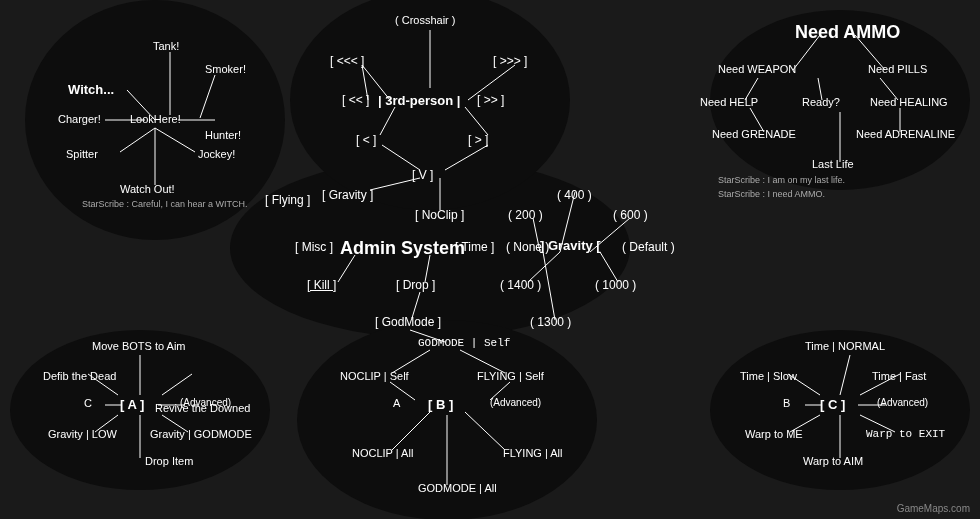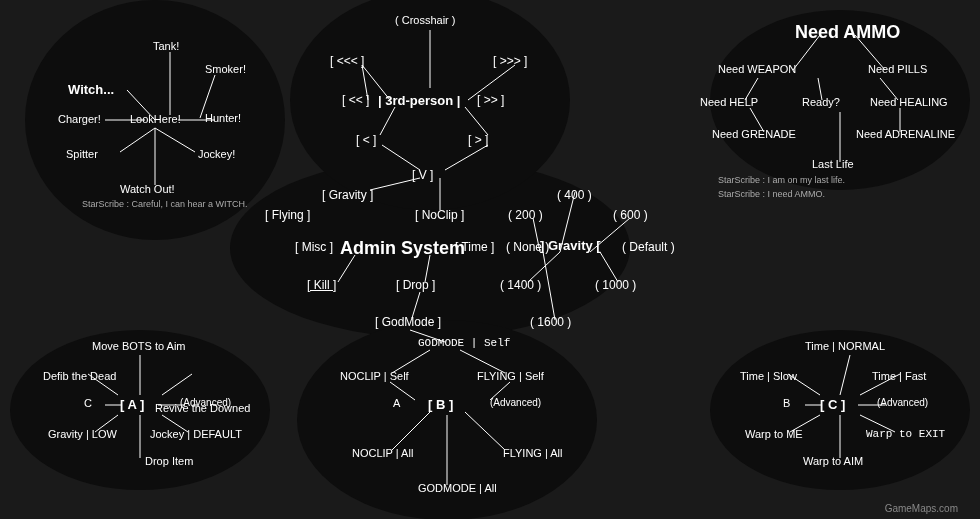--- a/index.html
+++ b/index.html
@@ -56,21 +56,21 @@
     }
 
     .lines-svg line {
       stroke: white;
       stroke-width: 1;
     }
 
     .gamemaps-credit {
       position: absolute;
       bottom: 5px;
-      right: 22px;
+      right: 10px;
       font-size: 10px;
       color: #888;
       padding-left: 12px;
     }
   </style>
 </head>
 <body>
 
 <svg class="lines-svg" viewBox="0 0 980 519">
 
@@ -175,60 +175,60 @@
 <div class="node medium" style="left:378px;top:93px;">| 3rd-person |</div>
 <div class="node bracket" style="left:330px;top:54px;">[ &lt;&lt;&lt; ]</div>
 <div class="node bracket" style="left:493px;top:54px;">[ &gt;&gt;&gt; ]</div>
 <div class="node bracket" style="left:342px;top:93px;">[ &lt;&lt; ]</div>
 <div class="node bracket" style="left:477px;top:93px;">[ &gt;&gt; ]</div>
 <div class="node bracket" style="left:356px;top:133px;">[ &lt; ]</div>
 <div class="node bracket" style="left:468px;top:133px;">[ &gt; ]</div>
 <div class="node bracket" style="left:412px;top:168px;">[ V ]</div>
 <div class="node bracket" style="left:322px;top:188px;">[ Gravity ]</div>
 <div class="node bracket" style="left:415px;top:208px;">[ NoClip ]</div>
-<div class="node bracket" style="left:265px;top:208px;text-align:right;">[ Flying ]</div>
+<div class="node bracket" style="left:265px;top:193px;text-align:right;">[ Flying ]</div>
 <div class="node bracket" style="left:307px;top:278px;text-decoration:underline;">[ Kill ]</div>
 <div class="node bracket" style="left:396px;top:278px;">[ Drop ]</div>
 <div class="node bracket" style="left:375px;top:315px;">[ GodMode ]</div>
 <div class="node bracket" style="left:557px;top:188px;">( 400 )</div>
 <div class="node bracket" style="left:508px;top:208px;">( 200 )</div>
 <div class="node bracket" style="left:613px;top:208px;">( 600 )</div>
 <div class="node bracket" style="left:500px;top:278px;">( 1400 )</div>
 <div class="node bracket" style="left:595px;top:278px;">( 1000 )</div>
-<div class="node bracket" style="left:530px;top:315px;">( 1600 )</div>
+<div class="node bracket" style="left:530px;top:315px;">( 1300 )</div>
 
 <div class="node" style="left:418px;top:337px;font-family:Liberation Mono, monospace;">GODMODE | Self</div>
 <div class="node" style="left:418px;top:482px;">GODMODE | All</div>
 <div class="node" style="left:340px;top:370px;">NOCLIP | Self</div>
 <div class="node" style="left:477px;top:370px;">FLYING | Self</div>
 <div class="node" style="left:352px;top:447px;">NOCLIP | All</div>
 <div class="node" style="left:477px;top:447px;margin-left:26px;">FLYING | All</div>
 <div class="node medium" style="left:428px;top:397px;">[ B ]</div>
 <div class="node" style="left:393px;top:397px;">A</div>
 <div class="node small" style="left:490px;top:397px;">(Advanced)</div>
 
 <div class="node medium" style="left:68px;top:82px;">Witch...</div>
 <div class="node" style="left:153px;top:40px;">Tank!</div>
 <div class="node" style="left:205px;top:63px;">Smoker!</div>
 <div class="node" style="left:58px;top:113px;">Charger!</div>
 <div class="node" style="left:130px;top:113px;">LookHere!</div>
-<div class="node" style="left:205px;top:112px;">Hunter!</div>
+<div class="node" style="left:205px;top:129px;">Hunter!</div>
 <div class="node" style="left:66px;top:148px;">Spitter</div>
 <div class="node" style="left:198px;top:148px;">Jockey!</div>
 <div class="node" style="left:120px;top:183px;">Watch Out!</div>
 <div class="node tiny" style="left:82px;top:199px;">StarScribe : Careful, I can hear a WITCH.</div>
 
 <div class="node medium" style="left:120px;top:397px;">[ A ]</div>
 <div class="node" style="left:84px;top:397px;">C</div>
 <div class="node small" style="left:180px;top:397px;">(Advanced)</div>
 <div class="node" style="left:92px;top:340px;text-align:right;">Move BOTS to Aim</div>
 <div class="node" style="left:43px;top:370px;">Defib the Dead</div>
 <div class="node" style="left:155px;top:390px;margin-top:12px;">Revive the Downed</div>
 <div class="node" style="left:48px;top:428px;">Gravity | LOW</div>
-<div class="node" style="left:150px;top:428px;">Jockey | DEFAULT</div>
+<div class="node" style="left:150px;top:428px;">Gravity | GODMODE</div>
 <div class="node" style="left:107px;top:455px;margin-left:38px;">Drop Item</div>
 
 <div class="node large" style="left:795px;top:22px;">Need AMMO</div>
 <div class="node" style="left:718px;top:63px;">Need WEAPON</div>
 <div class="node" style="left:868px;top:63px;">Need PILLS</div>
 <div class="node" style="left:700px;top:96px;">Need HELP</div>
 <div class="node" style="left:802px;top:96px;">Ready?</div>
 <div class="node" style="left:870px;top:96px;">Need HEALING</div>
 <div class="node" style="left:712px;top:128px;">Need GRENADE</div>
 <div class="node" style="left:856px;top:128px;">Need ADRENALINE</div>

